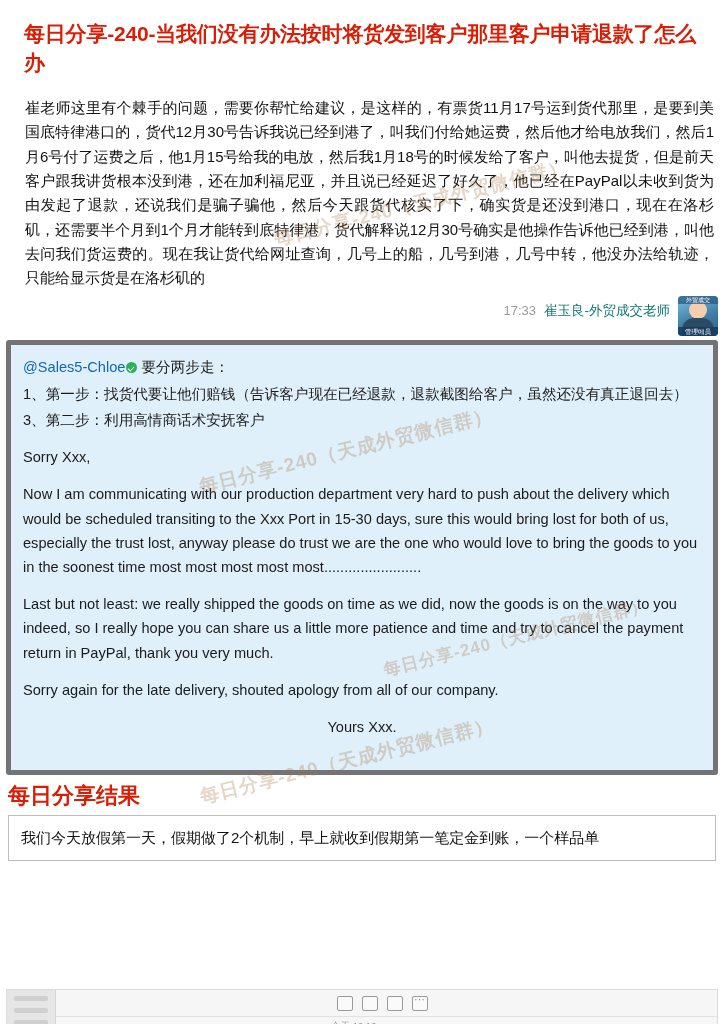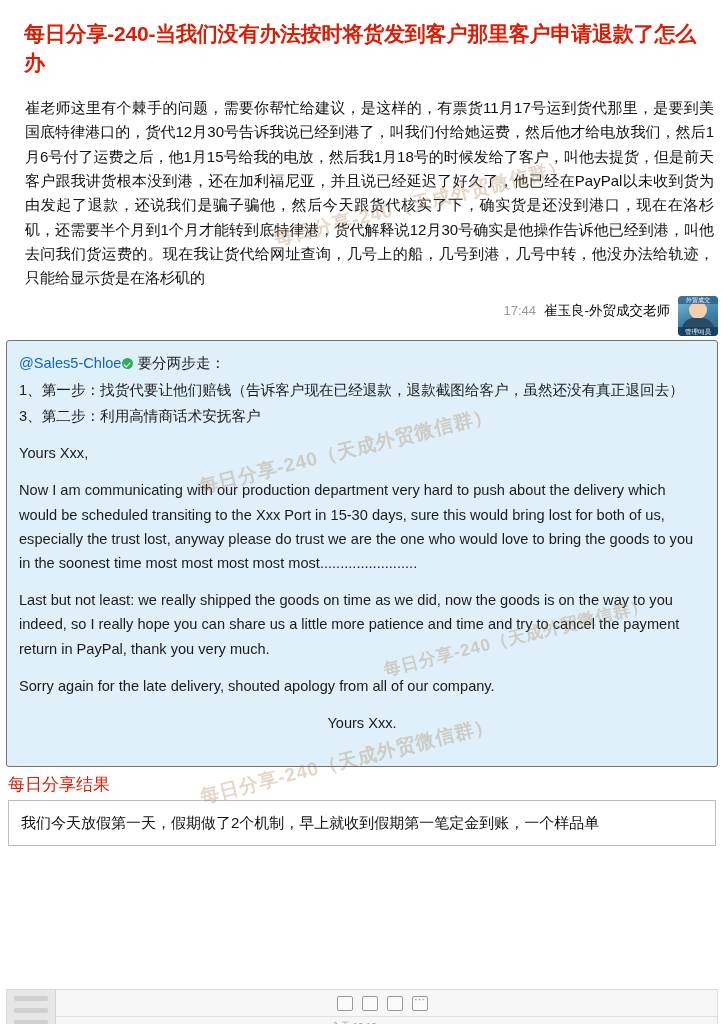--- a/index.html
+++ b/index.html
@@ -52,21 +52,21 @@
     justify-content: flex-end;
     gap: 8px;
   }
   .meta-time {
     font-size: 13px;
     color: #9b9b9b;
     margin-top: 9px;
   }
   .meta-name {
     font-size: 13.5px;
-    color: #000000;
+    color: #0f766e;
     margin-top: 8px;
   }
   .avatar {
     width: 40px;
     height: 40px;
     border-radius: 4px;
     margin-top: 2px;
     background: linear-gradient(160deg, #7fbfe0 0%, #3f7fa8 55%, #2e5c7d 100%);
     position: relative;
     overflow: hidden;
@@ -110,21 +110,21 @@
     text-align: center;
     color: #fff;
     background: rgba(20,60,95,0.85);
     line-height: 9px;
   }
 
   
   .bubble {
     margin: 0 6px 0 6px;
     background: #dff0fb;
-    border: 1px solid #737373;
+    border: 5px solid #737373;
     border-radius: 3px;
     padding: 10px 12px 14px 12px;
     font-size: 14.6px;
     line-height: 1.66;
     color: #1b1b1b;
     position: relative;
   }
   .bubble p { margin: 0 0 13px 0; }
   .bubble p.tight { margin: 0 0 2px 0; }
   .bubble p:last-child { margin-bottom: 17px; text-align: center; }
@@ -149,22 +149,22 @@
     width: 3px;
     height: 5px;
     border: solid #fff;
     border-width: 0 1.4px 1.4px 0;
     transform: rotate(42deg);
   }
   .en { font-family: "Liberation Sans", sans-serif; }
 
   
   .result-title {
-    font-size: 17px;
-    font-weight: normal;
+    font-size: 22px;
+    font-weight: bold;
     color: #d81e06;
     padding: 6px 8px 4px 8px;
   }
   .result-box {
     margin: 0 8px;
     border: 1px solid #bdbdbd;
     background: #fff;
     padding: 10px 12px;
     font-size: 15px;
     line-height: 1.6;
@@ -267,38 +267,38 @@
 </head>
 <body>
 
 <div class="page">
 
   <h1 class="headline">每日分享-240-当我们没有办法按时将货发到客户那里客户申请退款了怎么办</h1>
 
   <div class="question">崔老师这里有个棘手的问题，需要你帮忙给建议，是这样的，有票货11月17号运到货代那里，是要到美国底特律港口的，货代12月30号告诉我说已经到港了，叫我们付给她运费，然后他才给电放我们，然后1月6号付了运费之后，他1月15号给我的电放，然后我1月18号的时候发给了客户，叫他去提货，但是前天客户跟我讲货根本没到港，还在加利福尼亚，并且说已经延迟了好久了，他已经在PayPal以未收到货为由发起了退款，还说我们是骗子骗他，然后今天跟货代核实了下，确实货是还没到港口，现在在洛杉矶，还需要半个月到1个月才能转到底特律港，货代解释说12月30号确实是他操作告诉他已经到港，叫他去问我们货运费的。现在我让货代给网址查询，几号上的船，几号到港，几号中转，他没办法给轨迹，只能给显示货是在洛杉矶的</div>
 
   <div class="meta-row">
-    <span class="meta-time">17:44</span>
+    <span class="meta-time">17:33</span>
     <span class="meta-name">崔玉良-外贸成交老师</span>
     <span class="avatar">
       <span class="face"></span>
       <span class="body"></span>
       <span class="vtag">外贸成交</span>
       <span class="btag">管理메员</span>
     </span>
   </div>
 
   <div class="bubble">
     <p class="tight">
       <span class="mention">@Sales5-Chloe</span><span class="verify-badge"></span>
       <span>要分两步走：</span>
     </p>
     <p class="tight">1、第一步：找货代要让他们赔钱（告诉客户现在已经退款，退款截图给客户，虽然还没有真正退回去）</p>
     <p>3、第二步：利用高情商话术安抚客户</p>
-    <p>Yours Xxx,</p>
+    <p>Sorry Xxx,</p>
     <p class="en">Now I am communicating with our production department very hard to push about the delivery which would be scheduled transiting to the Xxx Port in 15-30 days, sure this would bring lost for both of us, especially the trust lost, anyway please do trust we are the one who would love to bring the goods to you in the soonest time most most most most most........................</p>
     <p class="en">Last but not least: we really shipped the goods on time as we did, now the goods is on the way to you indeed, so I really hope you can share us a little more patience and time and try to cancel the payment return in PayPal, thank you very much.</p>
     <p class="en">Sorry again for the late delivery, shouted apology from all of our company.</p>
     <p class="en">Yours Xxx.</p>
   </div>
 
   <div class="result-title">每日分享结果</div>
   <div class="result-box">我们今天放假第一天，假期做了2个机制，早上就收到假期第一笔定金到账，一个样品单</div>
 
   <div class="bottom-shot">

